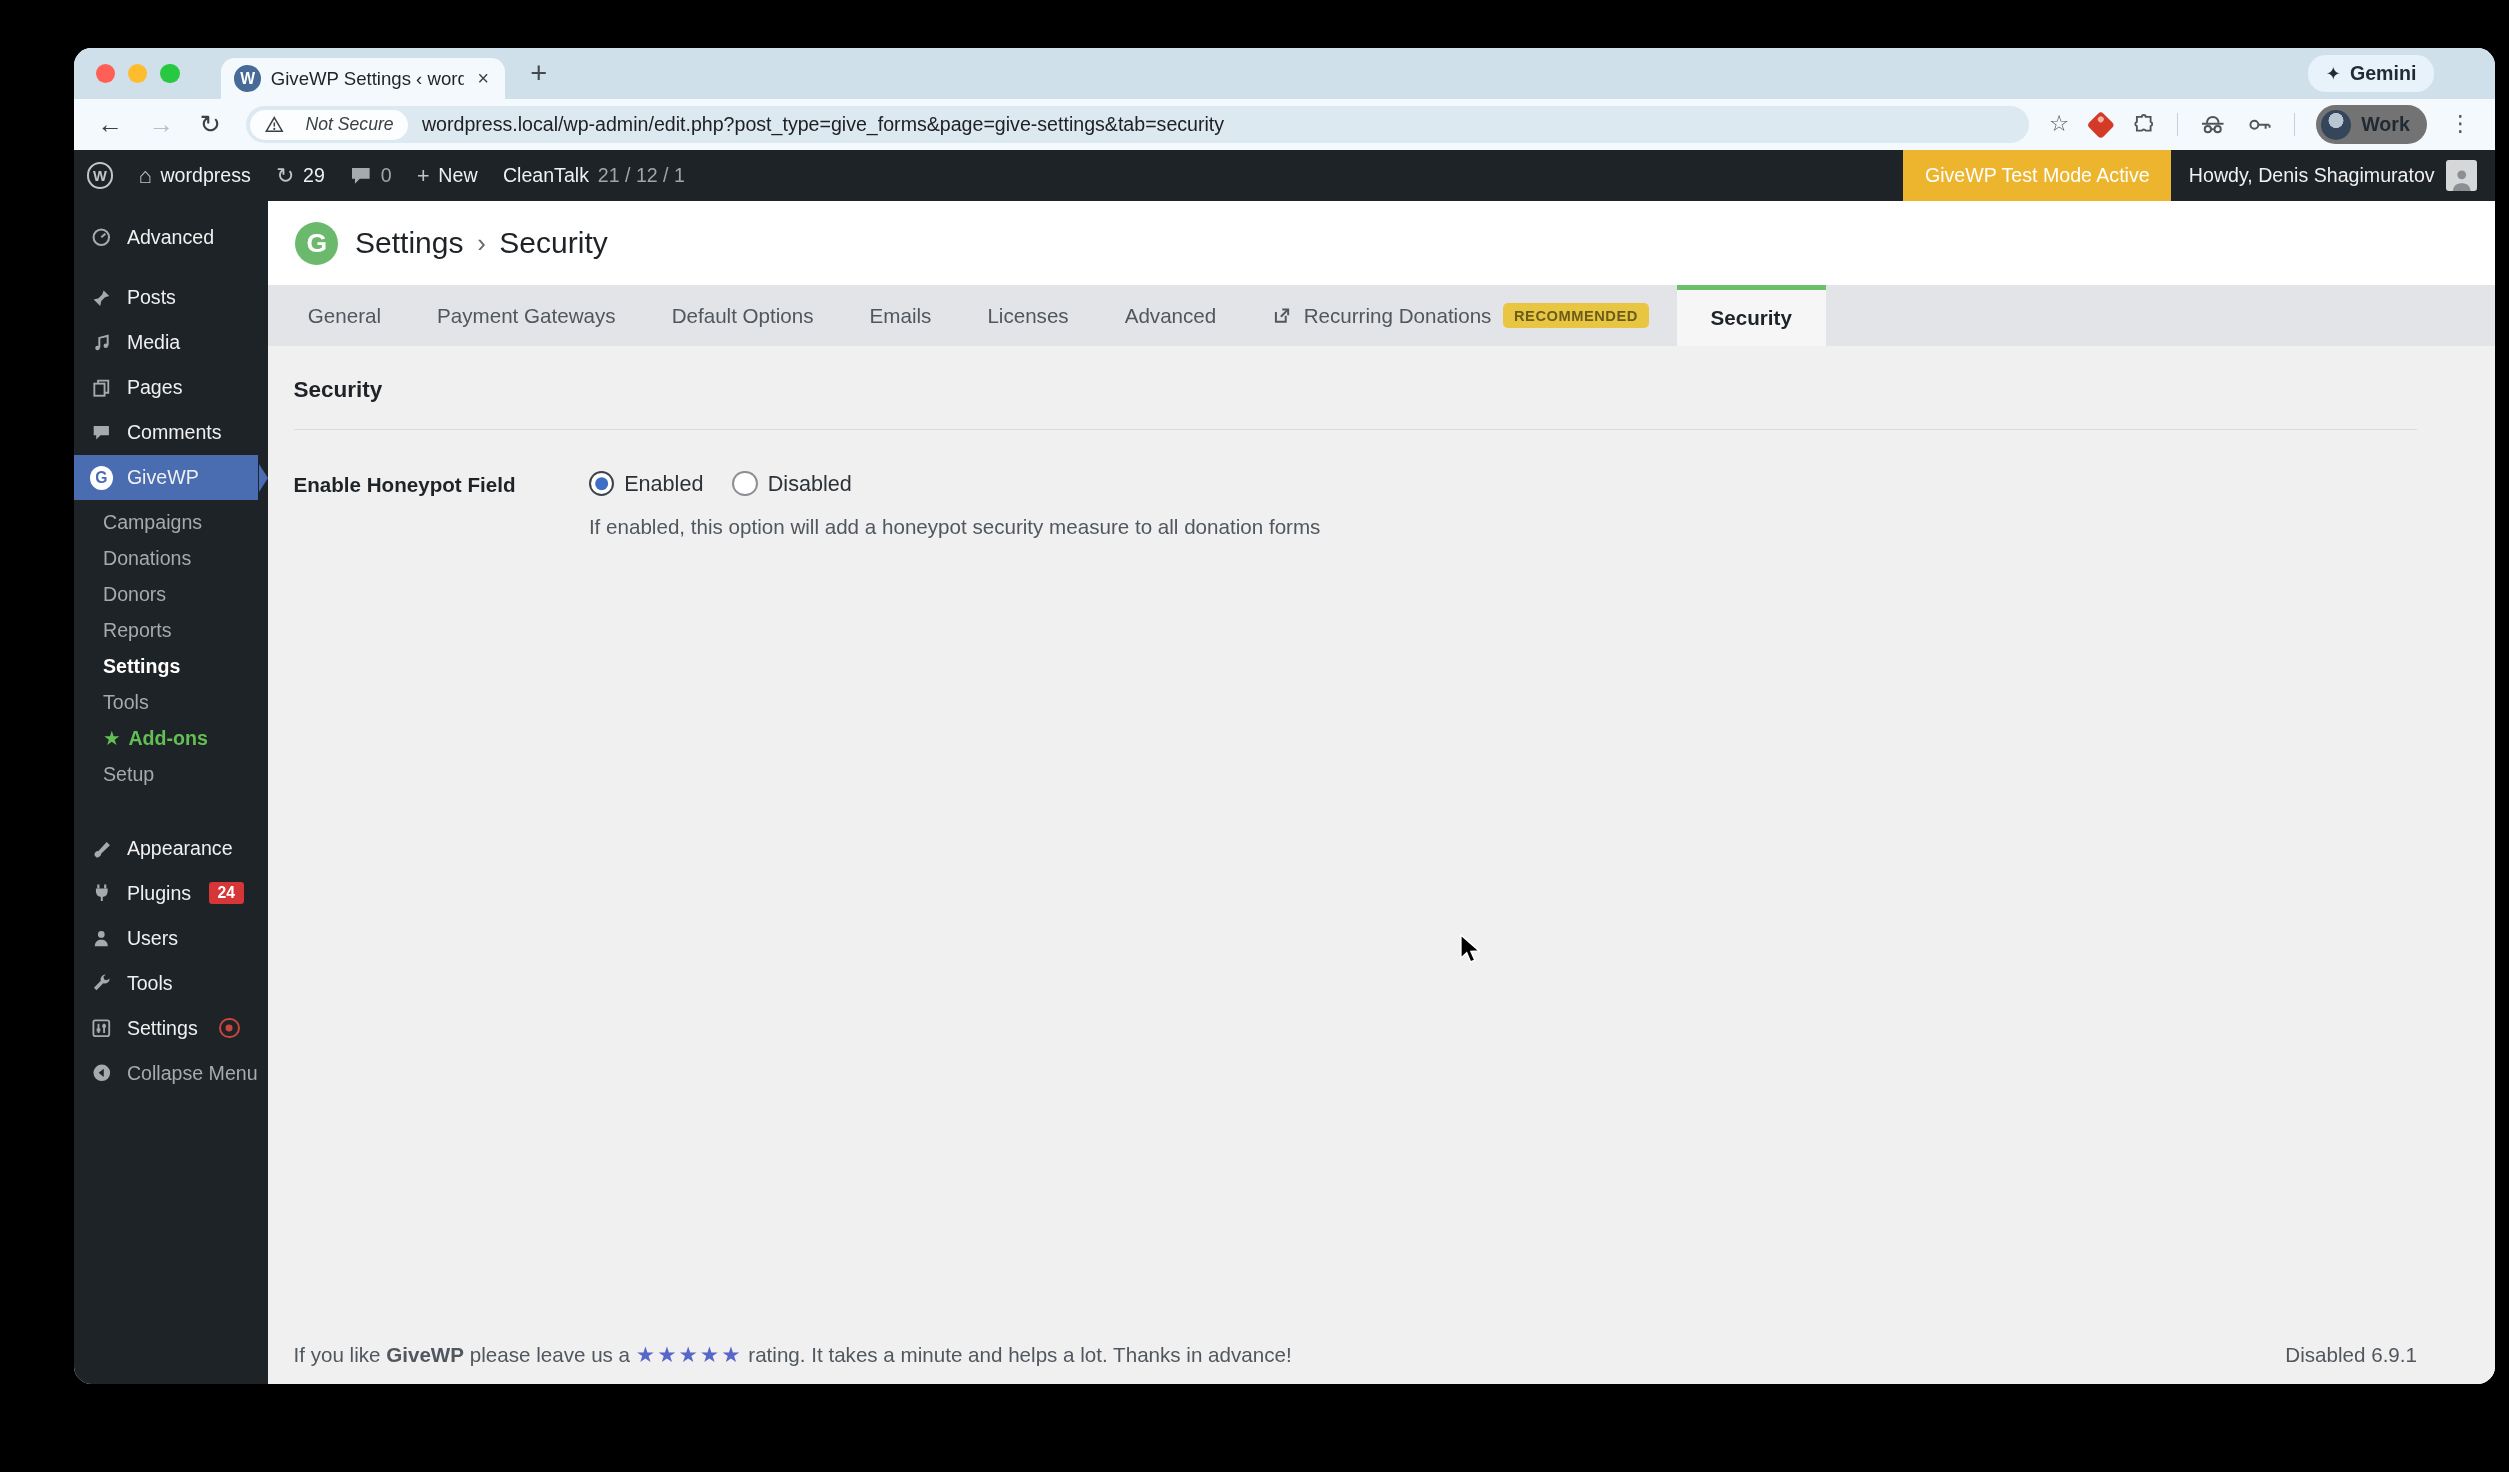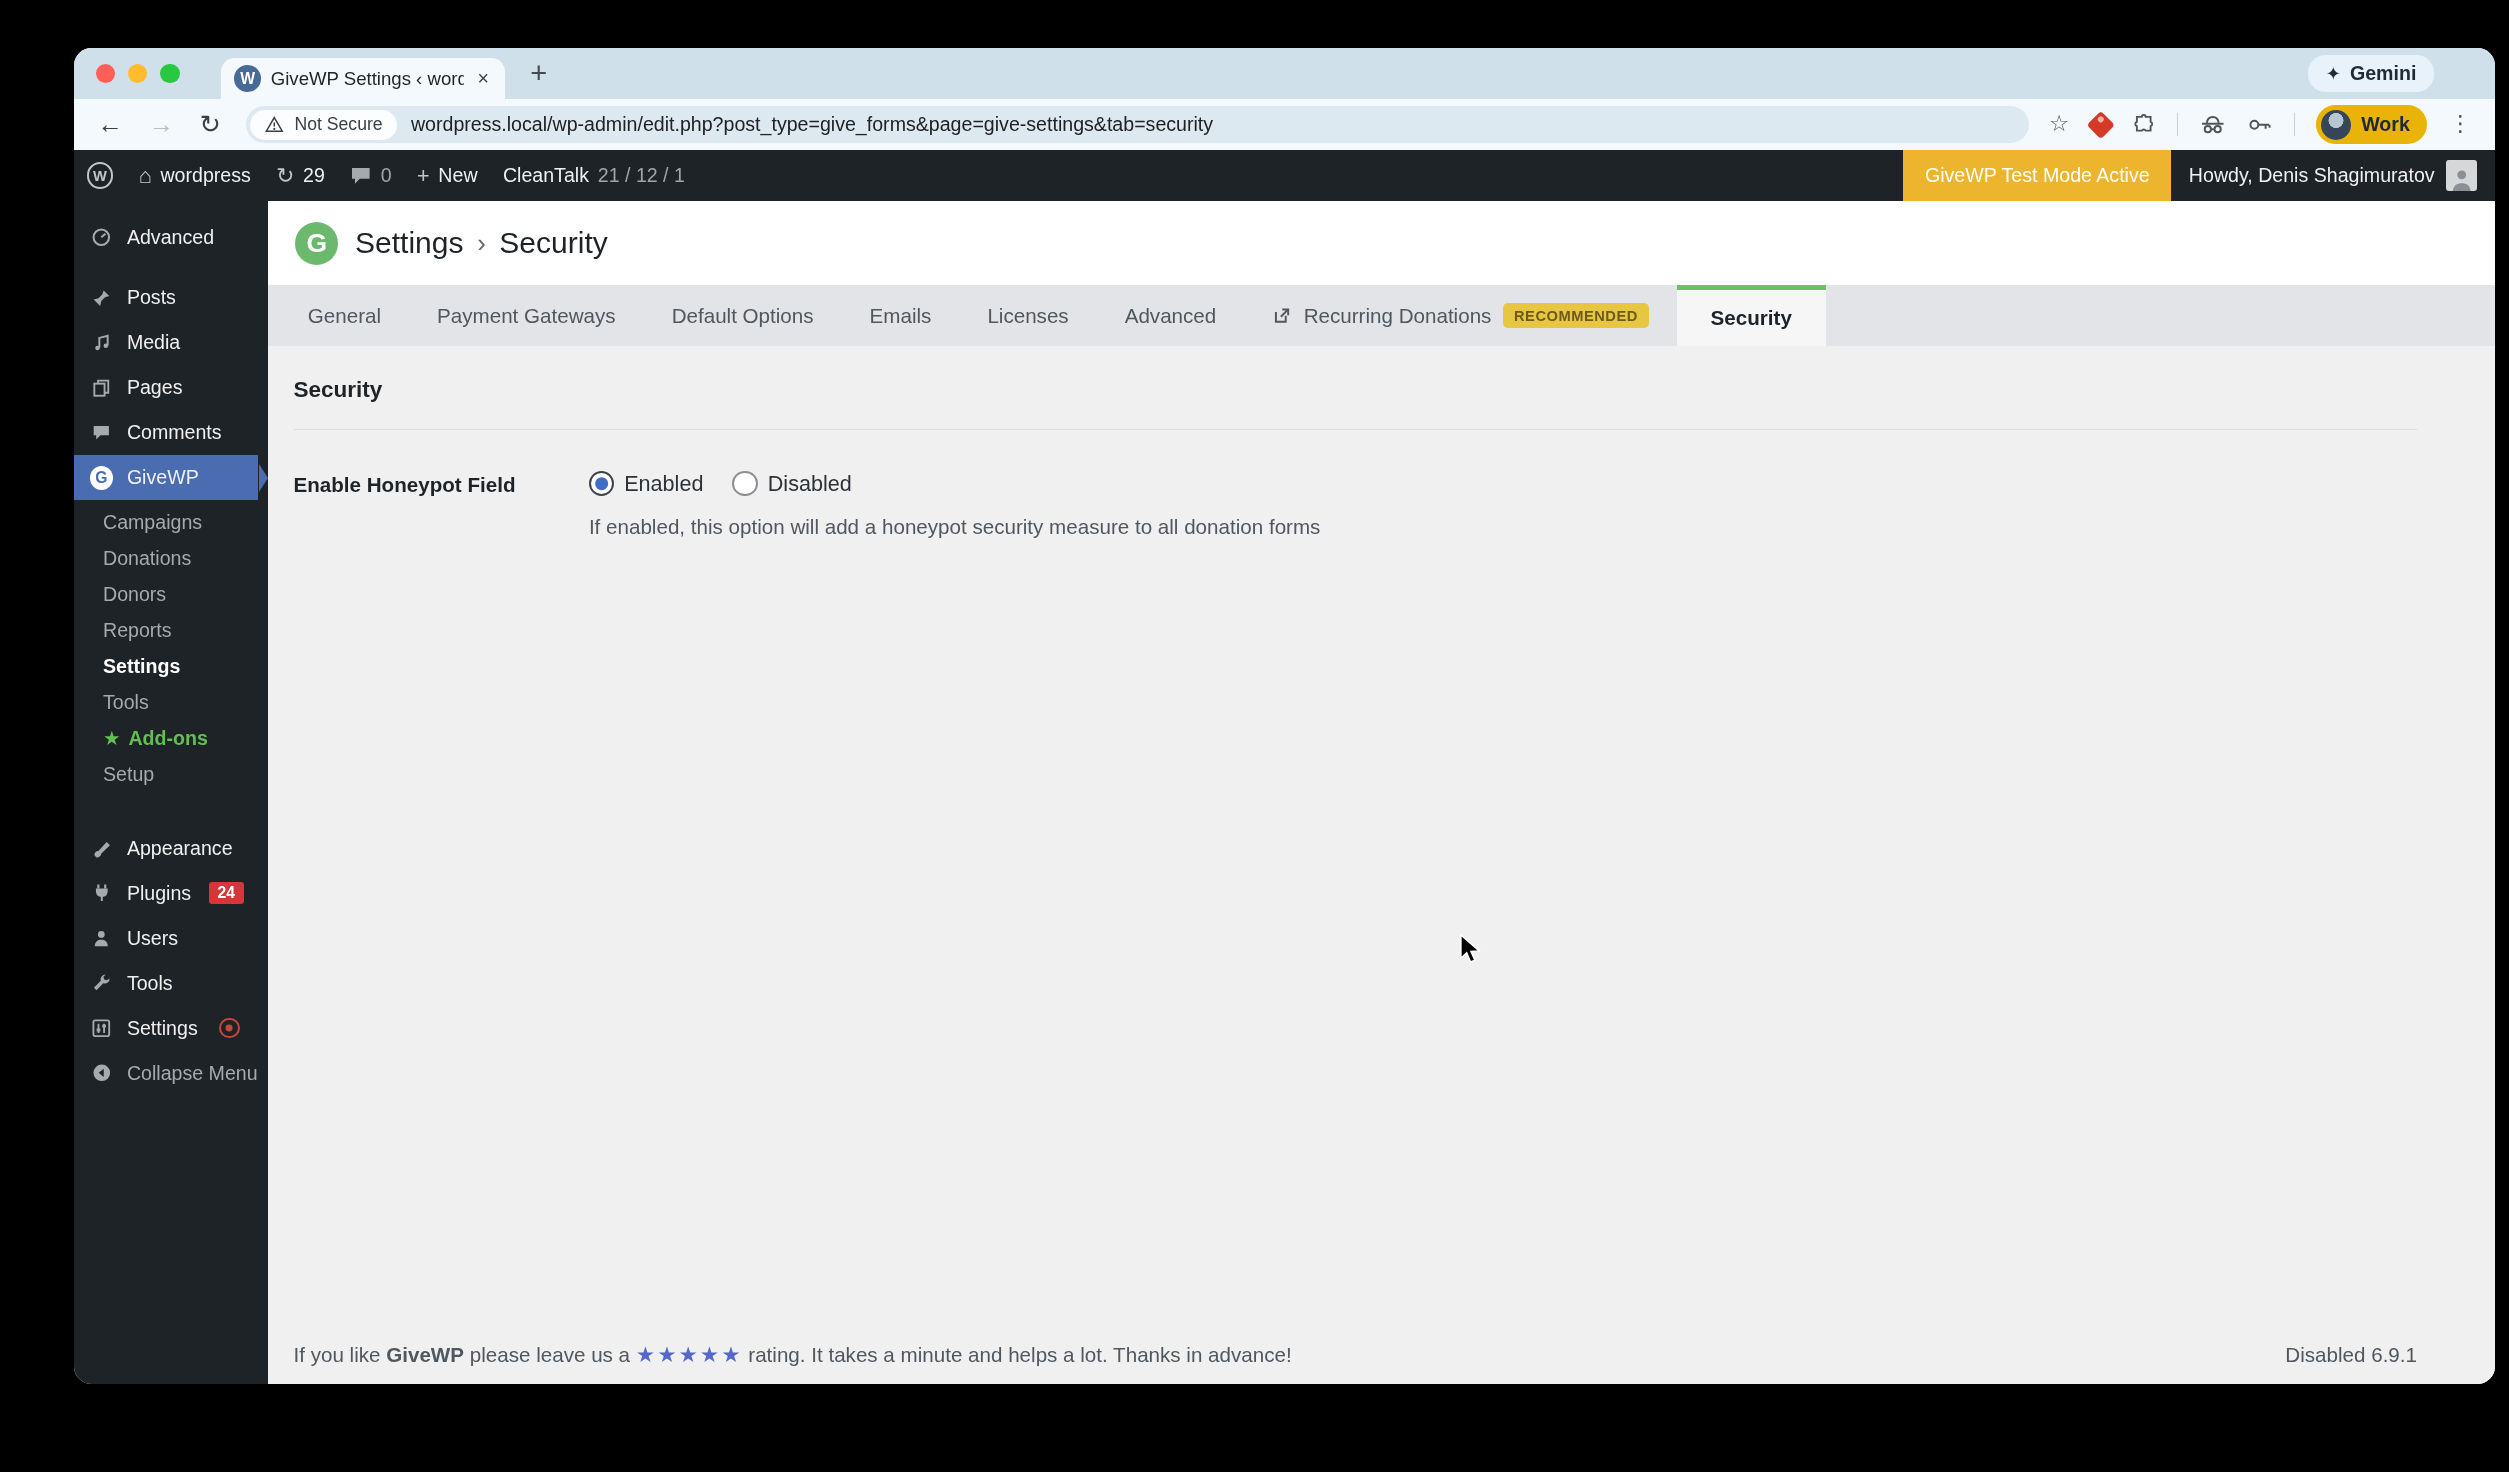--- a/index.html
+++ b/index.html
@@ -19,30 +19,30 @@
   .newtab { font-size:29px; color:#44494d; margin-left:25.5px; font-weight:300; }
   .tabstrip-spacer { flex:1; }
   .gemini-pill { margin-right:61px; background:#e7f2fb; border-radius:17.6px; padding:6.9px 17.6px; display:flex; align-items:center; gap:8.8px; font-size:19.6px; color:#1f2a33; font-weight:600; }
   .gemini-glyph { font-size:18.6px; }
 
   
   .toolbar { height:51px; background:#f4f9fd; display:flex; align-items:center; padding:0 23.5px; flex:0 0 auto; }
   .nav-glyph { font-size:25.5px; color:#3c4043; margin-right:25.5px; line-height:1; }
   .nav-glyph.disabled { color:#b3c0c8; }
   .urlbar { flex:1; height:37px; background:#dde9f1; border-radius:18.6px; display:flex; align-items:center; padding:0 17.6px 0 3.9px; margin-right:19.6px; min-width:0; }
-  .ns-chip { background:#fbfdfe; border-radius:15.7px; height:30px; display:flex; align-items:center; gap:11px; padding:0 14.7px; flex:0 0 auto; }
+  .ns-chip { background:#fbfdfe; border-radius:15.7px; height:30px; display:flex; align-items:center; gap:22px; padding:0 14.7px; flex:0 0 auto;font-style:italic; }
   .ns-chip svg { display:block; }
   .ns-label { font-size:17.6px; color:#3c4043; }
   .url-text { margin-left:13.7px; font-size:19.6px; color:#202124; white-space:nowrap; overflow:hidden; }
   .tb-icons { display:flex; align-items:center; gap:21.6px; }
   .tb-icons .glyph { font-size:22.5px; color:#50555a; line-height:1; }
   .vdiv { width:1px; height:23.5px; background:#c3d1da; }
   .ext-red { width:19.6px; height:19.6px; background:#d33a27; transform:rotate(45deg); border-radius:3.9px; position:relative; }
   .ext-red::after { content:""; position:absolute; left:2.9px; top:2.9px; width:5.9px; height:5.9px; border-radius:50%; background:#f7b1a6; }
-  .profile-pill { background:#eab308; border-radius:19.6px; height:39px; display:flex; align-items:center; gap:9.8px; padding:0 17.6px 0 4.9px; }
+  .profile-pill { background:#737373; border-radius:19.6px; height:39px; display:flex; align-items:center; gap:9.8px; padding:0 17.6px 0 4.9px; }
   .avatar-photo { width:30px; height:30px; border-radius:50%; background:radial-gradient(circle at 50% 35%, #b8c6d4 0 30%, #35465a 31% 100%); }
   .profile-label { font-size:19.6px; color:#202a33; font-weight:600; }
 
   
   .adminbar { height:51px; background:#1d2327; display:flex; align-items:center; color:#f0f0f1; font-size:19.6px; flex:0 0 auto; }
   .ab-item { display:flex; align-items:center; gap:8.8px; padding:0 12.7px; height:51px; }
   .ab-glyph { color:#c3c4c7; font-size:21.6px; line-height:1; }
   .wp-circle { width:26.5px; height:26.5px; border-radius:50%; border:2px solid #c3c4c7; color:#c3c4c7; font-size:14.7px; font-weight:bold; display:flex; align-items:center; justify-content:center; }
   .muted { color:#a0a5aa; }
   .ab-spacer { flex:1; }

